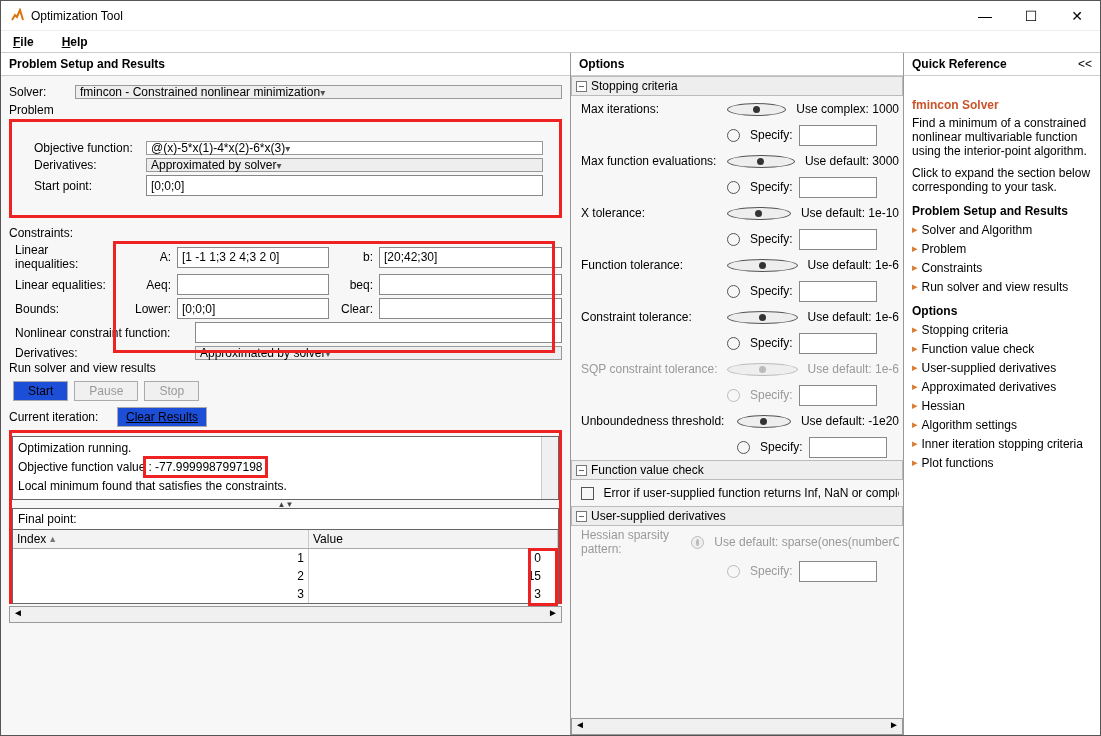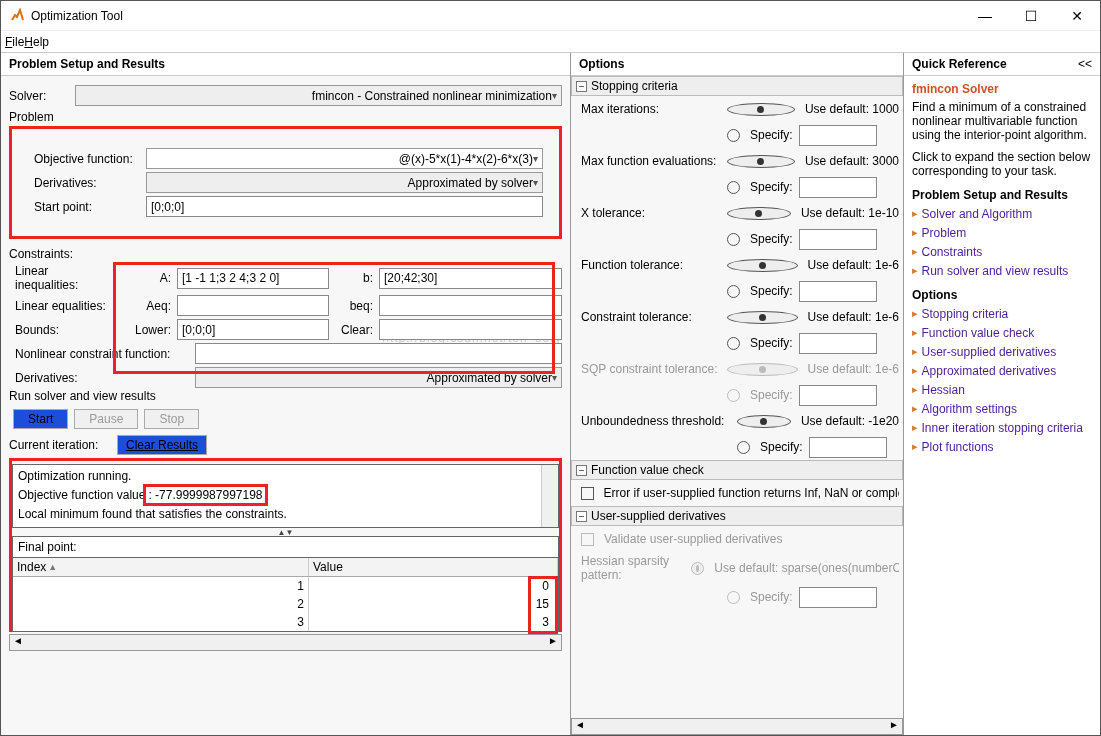--- a/index.html
+++ b/index.html
@@ -2,61 +2,61 @@
 <html><head>
 <meta charset="utf-8">
 <style>
 * { box-sizing: border-box; margin: 0; padding: 0; font-family: "Segoe UI", Tahoma, sans-serif; font-size: 12px; }
 body { background: #fff; width: 1101px; height: 736px; display: flex; flex-direction: column; border: 1px solid #555; }
 .titlebar { height: 30px; display: flex; align-items: center; padding: 0 0 0 8px; border-bottom: 1px solid #eee; }
 .titlebar .logo { width: 16px; height: 16px; margin-right: 6px; }
 .titlebar .title { flex: 1; }
 .titlebar .winbtns { display: flex; }
 .titlebar .winbtn { width: 46px; height: 30px; display: flex; align-items: center; justify-content: center; font-size: 14px; }
-.menubar { height: 22px; padding: 0 4px; display: flex; gap: 0; align-items: center; border-bottom: 1px solid #ccc; }
+.menubar { height: 22px; padding: 0 12px; display: flex; gap: 28px; align-items: center; border-bottom: 1px solid #ccc; font-weight: bold; }
 .menubar span u { text-decoration: underline; }
 .cols { flex: 1; display: flex; overflow: hidden; }
 .panel { border-right: 1px solid #999; display: flex; flex-direction: column; overflow: hidden; }
 .panel:last-child { border-right: none; }
 .panel-h { font-weight: bold; padding: 4px 8px; background: #fff; border-bottom: 1px solid #ccc; display: flex; justify-content: space-between; }
 .left { width: 570px; padding: 0; overflow-y: auto; background: #f7f7f7; }
 .left-body { padding: 6px 8px 4px 8px; }
 .mid { flex: 1; background: #f7f7f7; }
 .mid-body { flex:1; overflow: auto; }
-.right { width: 196px; background: #fff; }
+.right { width: 196px; background: #fff; gap: 16px; }
 .right-body { padding: 6px 8px; overflow-y:auto; flex:1; }
 .row { display: flex; align-items: center; margin: 3px 0; gap: 6px; }
 .row label { }
-.sel { flex: 1; border: 1px solid #999; background: #eee; padding: 2px 4px; height: 21px; display: flex; align-items: center; justify-content: flex-end; }
+.sel { flex: 1; border: 1px solid #999; background: #eee; padding: 2px 4px; height: 14px; display: flex; align-items: center; justify-content: flex-start; }
 .sel::after { content: "▾"; font-size: 10px; color: #555; }
 .txt { border: 1px solid #888; background: #fff; padding: 2px 4px; height: 21px; }
 .group-t { margin: 4px 0 2px 0; }
 .redbox { border: 3px solid #e22; padding: 16px; }
 .btns { display: flex; gap: 6px; margin: 6px 4px; }
 .btn { border: 1px solid #aaa; background: #1d4ed8; padding: 2px 14px; font-size: 12px; }
 .btn.d { color: #999; background:#f0f0f0; }
 .log { border: 1px solid #666; background: #fff; padding: 3px 5px; font-size: 12px; line-height: 1.35; margin-top:3px; height: 64px; overflow:auto; position: relative; }
 .sectionhead { background: #eee; border: 1px solid #bbb; padding: 2px 4px; display: flex; align-items: center; gap: 4px; }
 .box-mini { display: inline-block; width:11px; height:11px; border:1px solid #777; text-align:center; line-height:9px; font-size:9px; background:#fff; }
 .opt-row { display: flex; align-items: center; padding: 2px 4px 2px 10px; gap: 6px; min-height: 26px; }
 .opt-label { width: 140px; }
 .radio { width: 13px; height:13px; border:1px solid #555; border-radius:50%; display:inline-flex; align-items:center; justify-content:center; margin-right:4px; flex-shrink:0;}
 .radio.sel::after { content:""; width:7px; height:7px; background:#333; border-radius:50%; }
 .radio.dis { border-color:#bbb;} .radio.dis::after{background:#bbb;}
 .opt-input { width:78px; height:21px; border:1px solid #888; padding:1px 3px; background:#fff;}
 .chk { width:13px; height:13px; border:1px solid #555; display:inline-block; margin-right:4px; }
 .qr-title { color:#c9542b; font-weight:bold; margin-bottom:4px; }
 .qr-h { font-weight:bold; margin-top:10px; margin-bottom:4px; }
-.qr-link { color:#4c1d95; display:flex; gap:4px; margin:5px 0; cursor:pointer; }
+.qr-link { color:#000000; display:flex; gap:4px; margin:5px 0; cursor:pointer; }
 .qr-link::before { content:"▸"; color:#d97a2e; font-size:11px;}
 .table { border:1px solid #666; background:#fff; }
 .thead,.trow { display:flex; }
 .thead { background:#f3f3f3; border-bottom:1px solid #aaa; }
 .tcell { border-right:1px solid #ccc; padding:2px 4px; height:18px; display:flex; align-items:center; }
-.tc1{ width:296px; justify-content:flex-end;} .tc2{ flex:1; justify-content:flex-end; padding-right:8px;}
+.tc1{ width:296px; justify-content:flex-end;} .tc2{ flex:1; justify-content:flex-end; padding-right:16px;}
 .thead .tc1{justify-content:flex-start;} .thead .tc2{justify-content:flex-start;}
 .fp-wrap { border:3px solid #e22; border-bottom:none; padding-bottom:0;}
 .sorticon { font-size:9px; color:#777; margin-left:2px;}
 .redcell { position:absolute; border:3px solid #e22; }
 .scroll-h { border:1px solid #999; height:17px; background:#f0f0f0; position:relative; margin-top:2px;}
 .scroll-h::before{content:"◄"; position:absolute; left:3px; top:0; font-size:10px;}
 .scroll-h::after{content:"►"; position:absolute; right:3px; top:0; font-size:10px;}
 .smallhandle{display:flex; justify-content:center; gap:0; height:8px;}
 .smallhandle span{font-size:8px; color:#444;}
 .dimtext { color:#999; }
@@ -210,21 +210,21 @@
     <div class="panel-h">Options</div>
     <div class="mid-body">
       <div class="sectionhead">
           <span class="box-mini">–</span>
           <span>Stopping criteria</span>
         </div>
 
       <div class="opt-row">
           <div class="opt-label">Max iterations:</div>
           <span class="radio sel"></span>
-          <span>Use default: 1000</span>
+          <span>Use complex: 1000</span>
         </div>
       <div class="opt-row">
           <div class="opt-label"></div>
           <span class="radio"></span>
           <span>Specify:</span>
           <input class="opt-input" style="">
         </div>
 
       <div class="opt-row">
           <div class="opt-label">Max function evaluations:</div>
@@ -303,24 +303,20 @@
           <span>Function value check</span>
         </div>
       <div class="opt-row">
           <span class="chk"></span>
           <span style="white-space:nowrap;overflow:hidden">Error if user-supplied function returns Inf, NaN or complex</span>
         </div>
 
       <div class="sectionhead">
           <span class="box-mini">–</span>
           <span>User-supplied derivatives</span>
-        </div>
-      <div class="opt-row dimtext">
-          <span class="chk" style="border-color:#bbb"></span>
-          <span>Validate user-supplied derivatives</span>
         </div>
       <div class="opt-row dimtext">
           <div class="opt-label">Hessian sparsity pattern:</div>
           <span class="radio dis sel"></span>
           <span style="white-space:nowrap;overflow:hidden">Use default: sparse(ones(numberOfVariables))</span>
         </div>
       <div class="opt-row dimtext">
           <div class="opt-label"></div>
           <span class="radio dis"></span>
           <span>Specify:</span>

